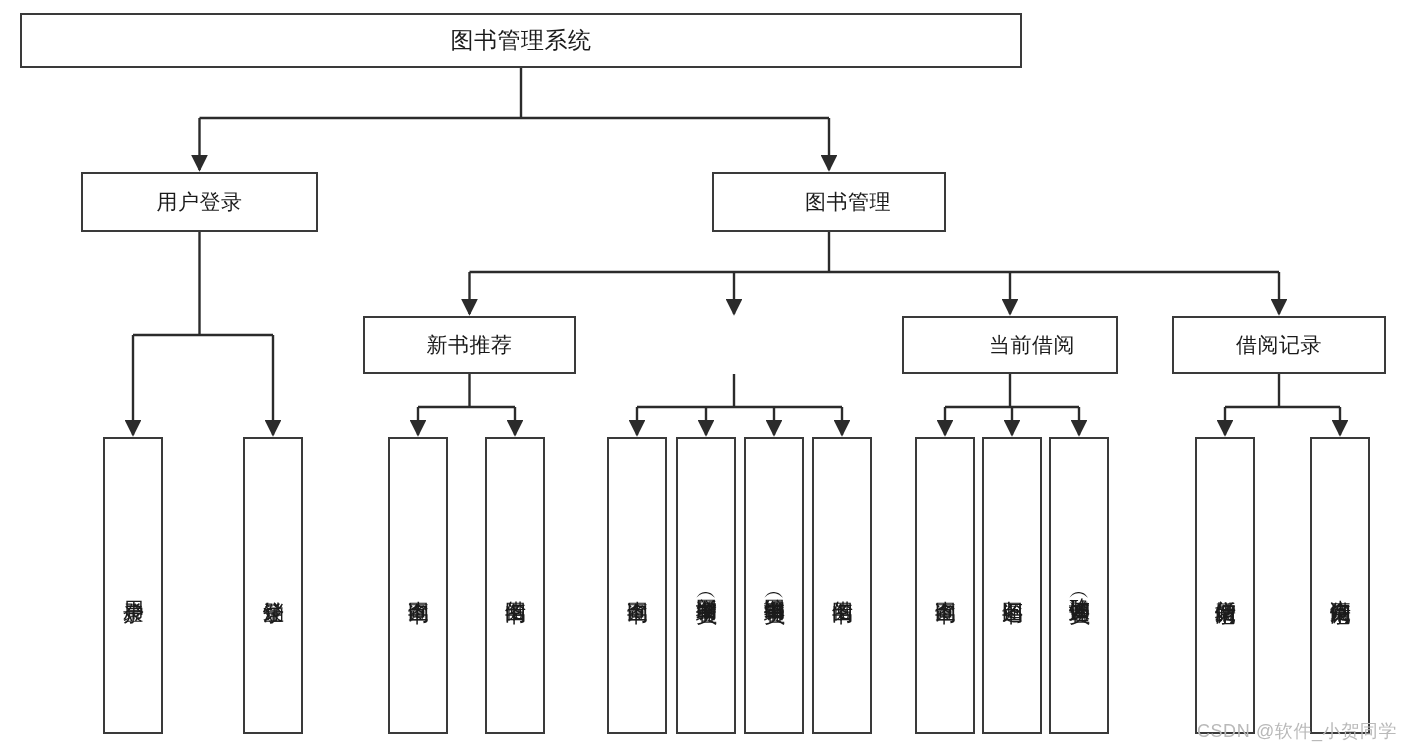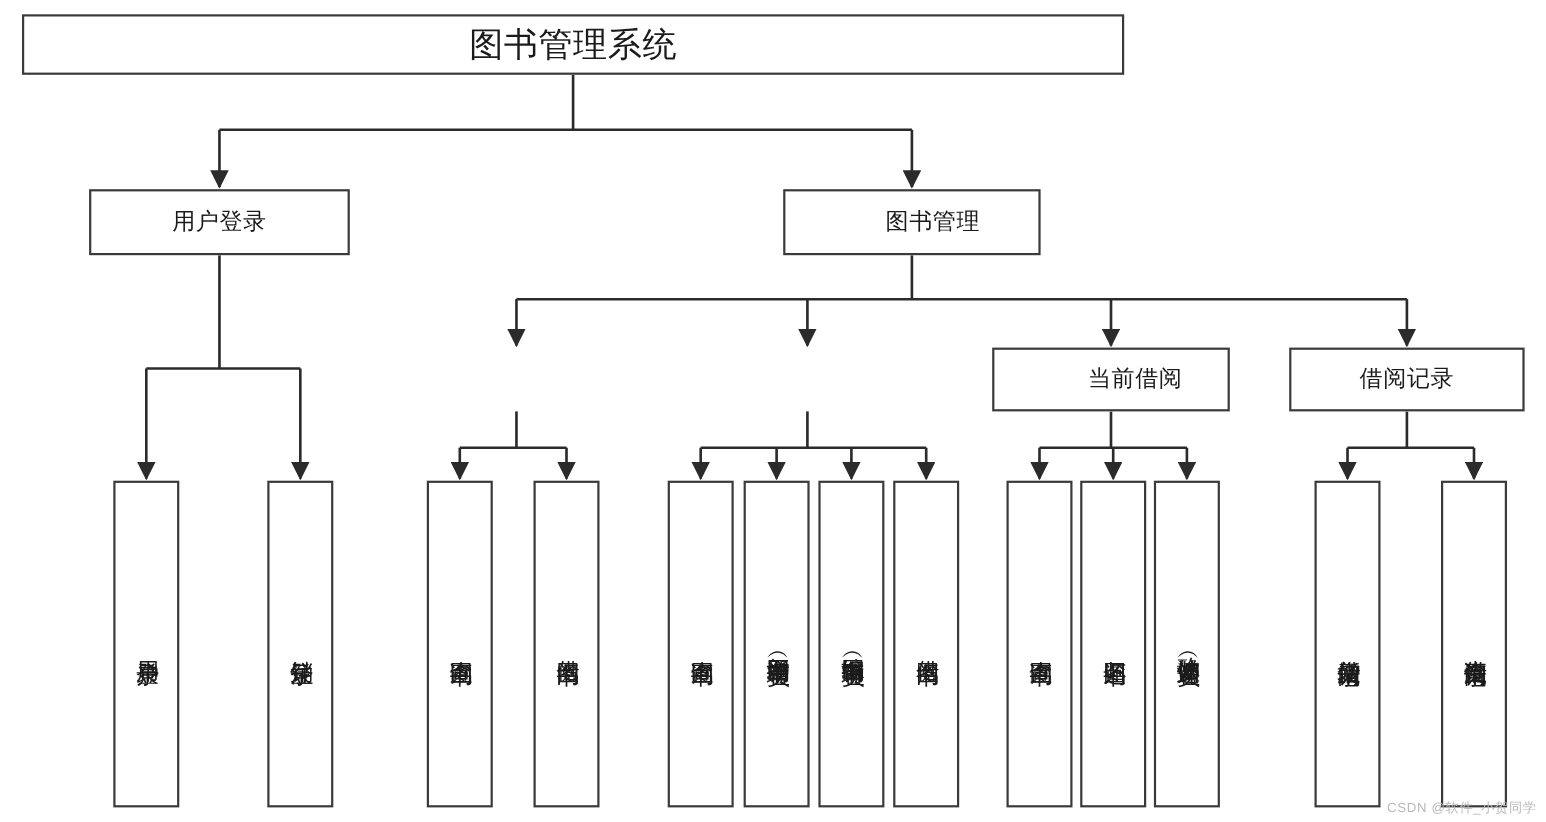--- a/index.html
+++ b/index.html
@@ -48,27 +48,27 @@
   .node-label-v {
     font-size: 21px;
     color: #1b1b1b;
     writing-mode: vertical-rl;
     text-orientation: upright;
     line-height: 1.28;
     letter-spacing: 1px;
     white-space: nowrap;
   }
   .root-label {
-    font-size: 31px;
+    font-size: 23px;
   }
   #watermark {
     position: absolute;
     right: 8px;
     bottom: 4px;
-    font-size: 12px;
+    font-size: 18px;
     color: #b9b9b9;
     white-space: nowrap;
     letter-spacing: 0.6px;
     pointer-events: none;
   }
 </style>
 </head>
 <body>
 
 <div id="diagram-root">
@@ -120,20 +120,23 @@
     <span class="node-label-h root-label">图书管理系统</span>
   </div>
 
   <div class="node-box" style="left: 81px; top: 172px; width: 237px; height: 60px;">
     <span class="node-label-h">用户登录</span>
   </div>
   <div class="node-box" style="left: 712px; top: 172px; width: 234px; height: 60px; padding-left: 38px;">
     <span class="node-label-h">图书管理</span>
   </div>
 
+  <div class="node-box" style="left: 363px; top: 316px; width: 213px; height: 58px;">
+    <span class="node-label-h">新书推荐</span>
+  </div>
   <div class="node-box" style="left: 902px; top: 316px; width: 216px; height: 58px; padding-left: 44px;">
     <span class="node-label-h">当前借阅</span>
   </div>
   <div class="node-box" style="left: 1172px; top: 316px; width: 214px; height: 58px;">
     <span class="node-label-h">借阅记录</span>
   </div>
 
   <div class="node-box" style="left: 103px; top: 437px; width: 60px; height: 297px;">
     <span class="node-label-v">用户登录</span>
   </div>

